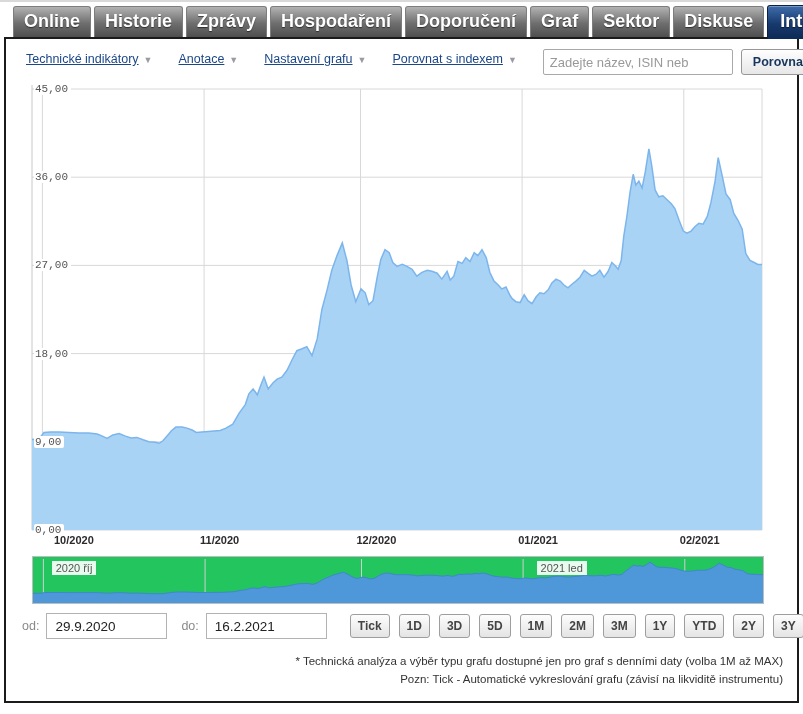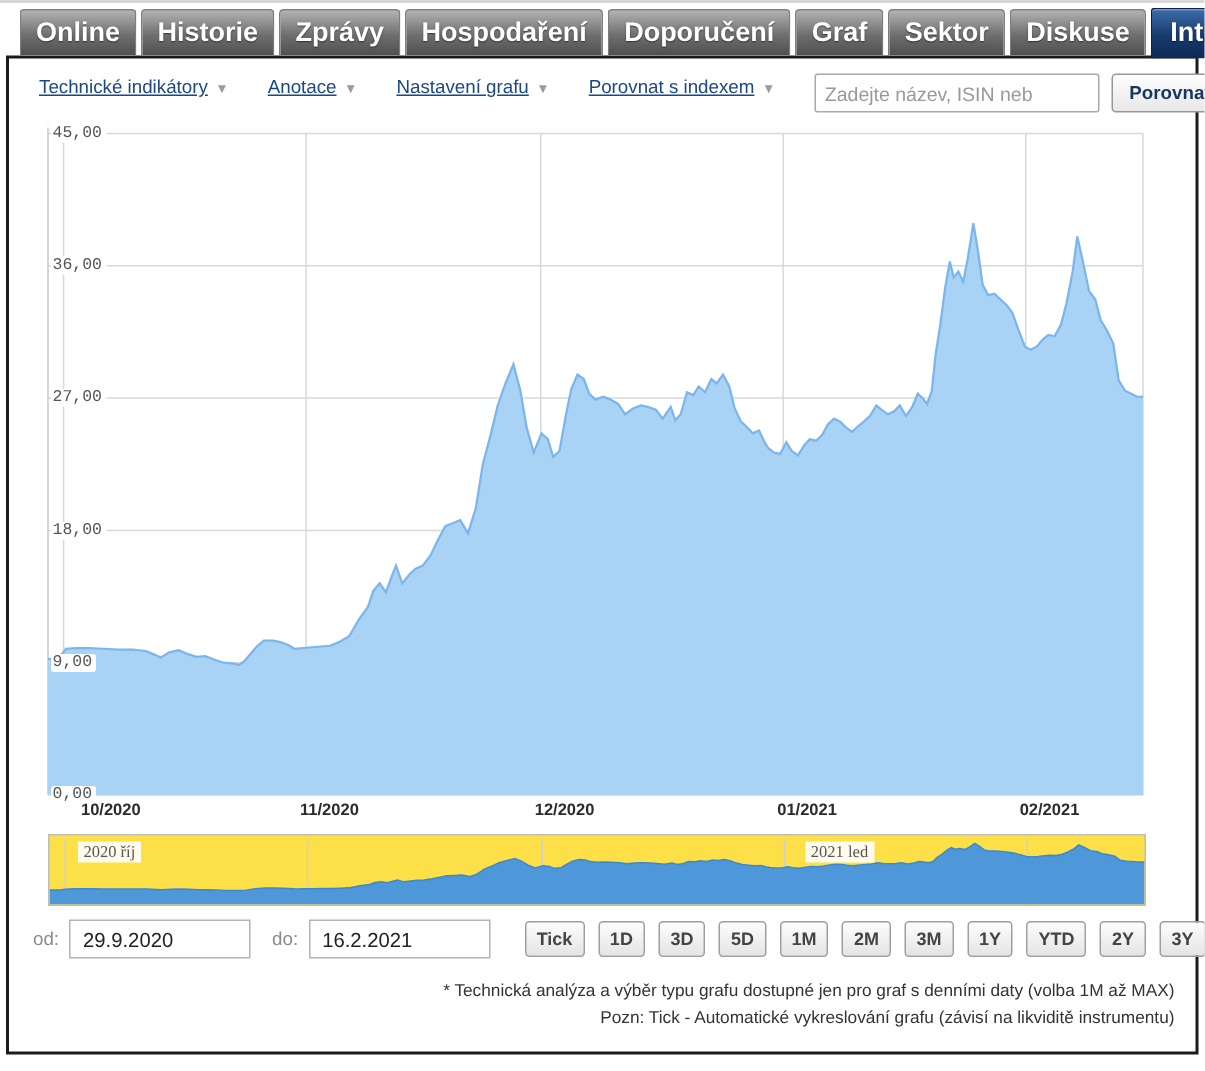--- a/index.html
+++ b/index.html
@@ -35,21 +35,21 @@
   .legend-label{font-size:12px;font-weight:bold;color:#333;}
 
   
   .chart-area{position:relative;height:450px;margin-top:2px;font-family:Liberation Mono, monospace;}
   .chart-area svg{position:absolute;left:0;top:0;}
   .ytick{position:absolute;transform:translateY(-50%);background:#fff;padding:0 3px 0 1px;font-size:11px;color:#555;border-radius:2px;}
   .xlabels{position:relative;height:17px;}
   .xtick{position:absolute;top:1px;font-size:11px;font-weight:bold;color:#2b2b2b;}
 
   
-  .nav-wrap{position:relative;margin:6px 0 0 26px;width:730px;height:46px;border:1px solid #bdbdbd;background:#fde047;font-family:Liberation Serif, serif;}
+  .nav-wrap{position:relative;margin:6px 0 0 26px;width:730px;height:46px;border:1px solid #bdbdbd;background:#22c55e;}
   .nav-wrap svg{position:absolute;left:0;bottom:0;}
   .navlabel{position:absolute;top:4px;font-size:11px;color:#555;background:rgba(255,255,255,.9);padding:1px 4px;}
 
   
   .rangerow{display:flex;align-items:center;padding:9px 13px 4px 16px;}
   .rng-label{font-size:12.5px;color:#8a8a8a;margin-right:7px;}
   .date-input{width:103px;height:20px;border:1px solid #b3b3b3;padding:2px 8px;font-size:13.5px;color:#222;margin-right:14px;
        font-family:"Liberation Sans",sans-serif;}
   .btn-group{margin-left:auto;display:flex;}
   .rangebtn{margin-left:9px;padding:4px 7px;background:linear-gradient(#fdfdfd,#e4e4e4);border:1px solid #9e9e9e;

